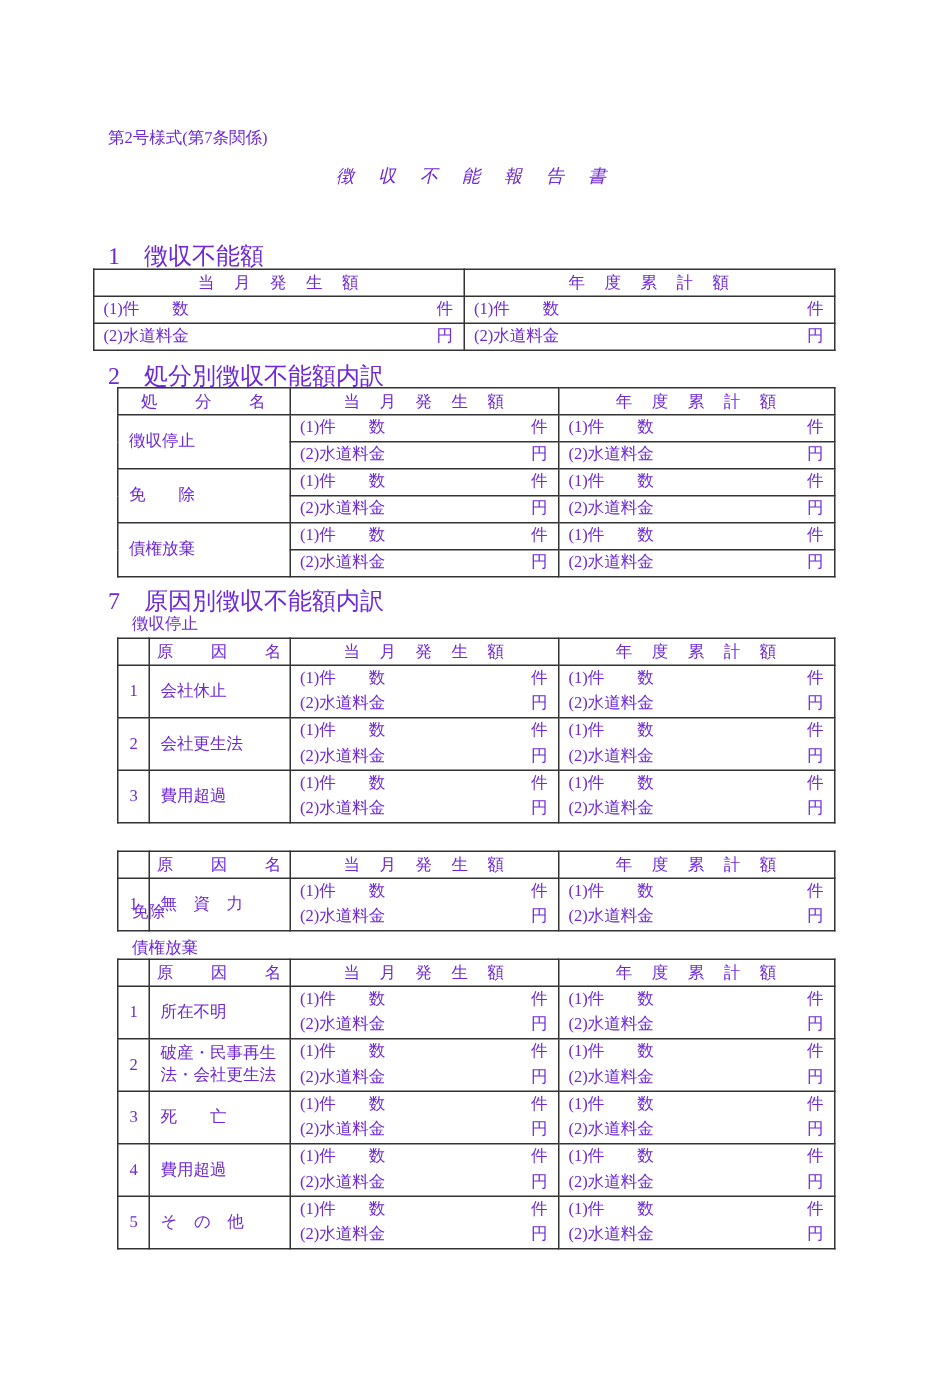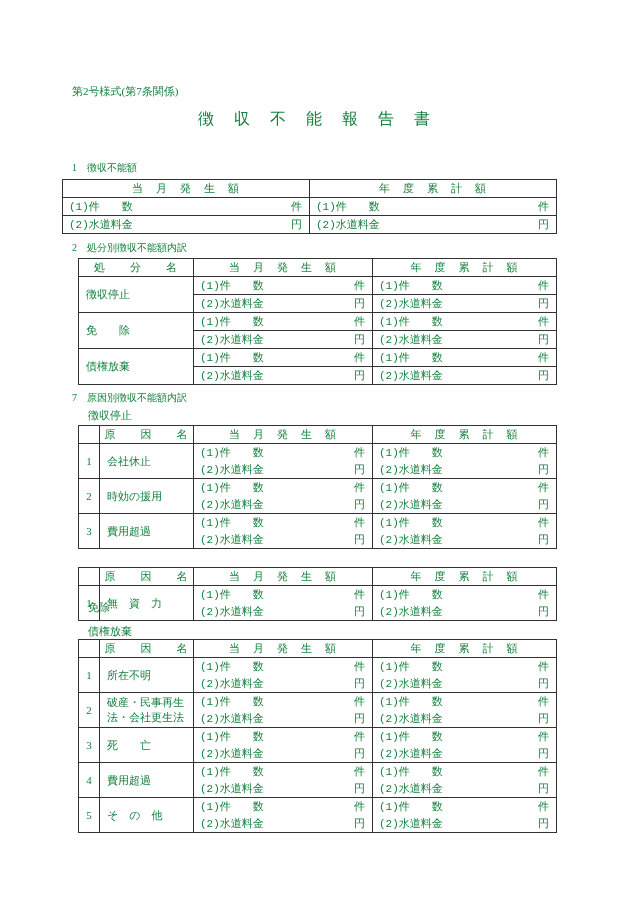--- a/index.html
+++ b/index.html
@@ -2,56 +2,55 @@
 <html><head>
 <meta charset="utf-8">
 <style>
   * { box-sizing: border-box; }
   html, body { margin: 0; padding: 0; background: #ffffff; }
   .page {
     position: relative;
     width: 630px;
     height: 915px;
     background: #ffffff;
-    color: #15803d;
+    color: #6d28d9;
     font-family: "Liberation Serif", "DejaVu Serif", serif;
   }
   .abs { position: absolute; }
   .form-number { left: 72px; top: 84px; font-size: 11px; }
   .doc-title {
     left: 0; right: 0; top: 109px;
     text-align: center;
-    font-size: 16px;
+    font-size: 12px;
     letter-spacing: 2px;
+    font-style: italic;
   }
   .intro { left: 98px; top: 137px; font-size: 11px; }
-  .sec-heading { font-size: 10px; }
+  .sec-heading { font-size: 16px; }
   .sub-heading { font-size: 11px; }
 
   table {
     position: absolute;
     border-collapse: collapse;
     table-layout: fixed;
     font-size: 11px;
   }
   th, td {
     border: 1px solid #333;
     padding: 0;
     font-weight: normal;
     overflow: hidden;
   }
   th { height: 18px; text-align: center; letter-spacing: 1px; }
   td { height: 17px; }
   .mline {
     display: flex;
     justify-content: space-between;
-    align-items: center;
     height: 17px;
     padding: 0 7px 0 6px;
-    font-family: Liberation Mono, monospace;
   }
   .money2 { height: 34px; vertical-align: middle; }
   .name { text-align: left; padding-left: 7px; line-height: 15px; }
   .no { text-align: center; }
 </style>
 </head>
 <body>
 
 <div class="page">
 
@@ -241,21 +240,21 @@
               <span>件</span>
             </div>
         <div class="mline">
               <span>(2)水道料金</span>
               <span>円</span>
             </div>
       </td>
     </tr>
     <tr>
       <td class="no money2">2</td>
-      <td class="name money2">時効の援用</td>
+      <td class="name money2">会社更生法</td>
       <td class="money2">
         <div class="mline">
               <span>(1)件　　数</span>
               <span>件</span>
             </div>
         <div class="mline">
               <span>(2)水道料金</span>
               <span>円</span>
             </div>
       </td>

